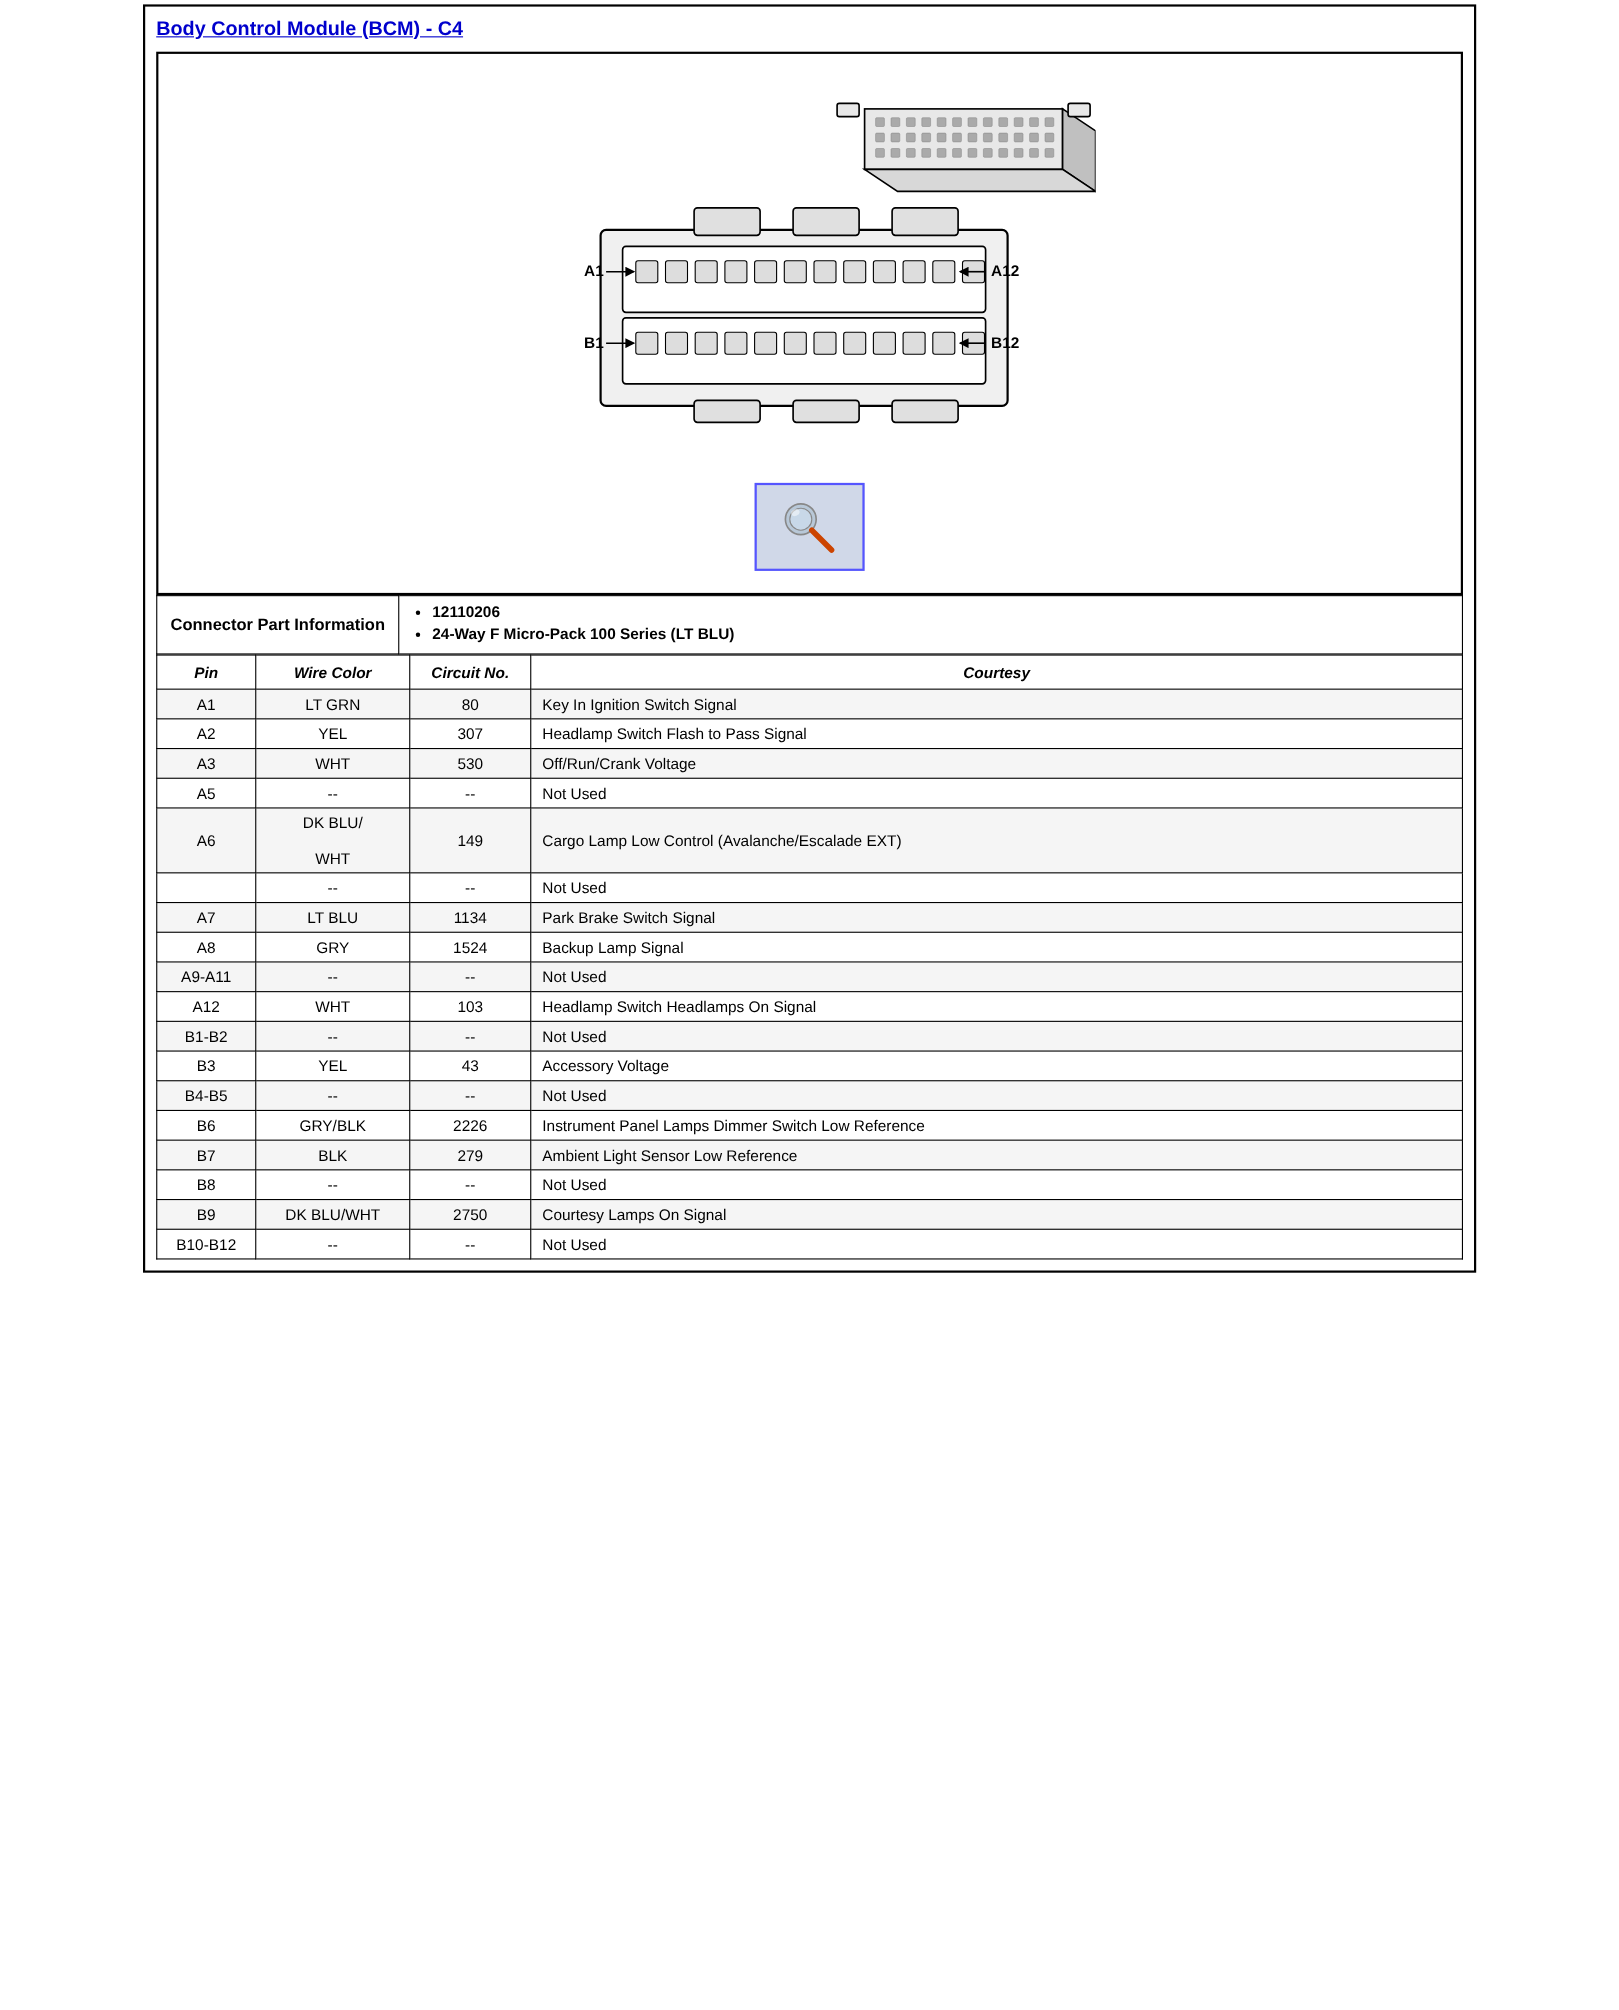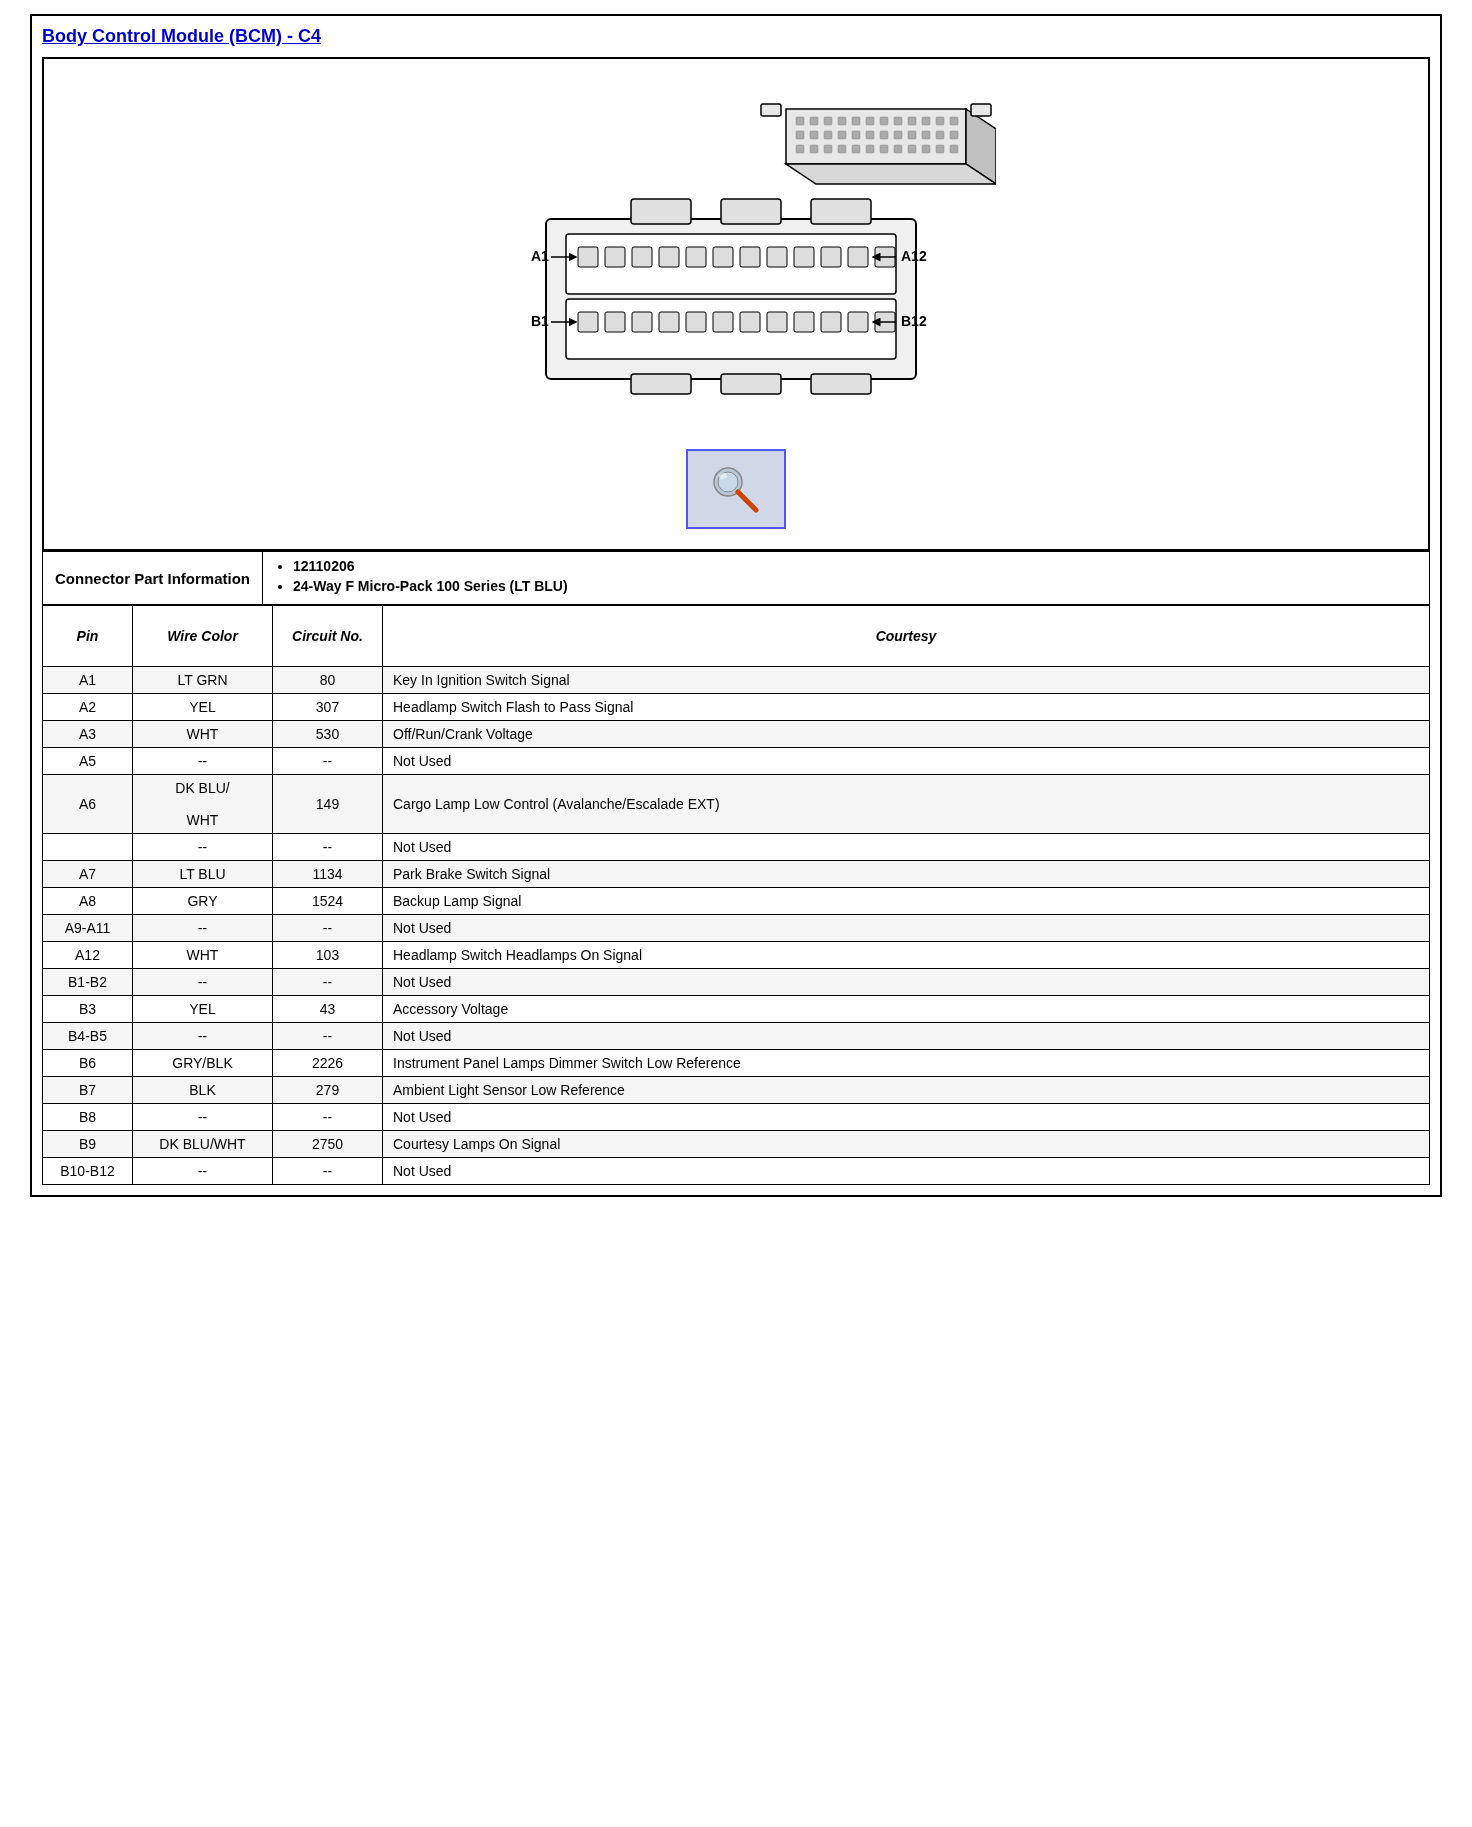--- a/index.html
+++ b/index.html
@@ -4,22 +4,22 @@
   <style>
     * { box-sizing: border-box; margin: 0; padding: 0; }
     body {
       font-family: Arial, sans-serif;
       font-size: 14px;
       background: #fff;
       width: 1472px;
       min-height: 1827px;
     }
     .page-container {
-      width: 1412px;
-      margin: 14px auto;
+      width: 1212px;
+      margin: 4px auto;
       border: 2px solid #000;
       padding: 10px;
     }
     .page-title {
       font-size: 18px;
       font-weight: bold;
       color: #0000cc;
       text-decoration: underline;
       margin-bottom: 10px;
     }
@@ -79,21 +79,21 @@
       margin-bottom: 4px;
     }
 
     
     .pin-table {
       width: 100%;
       border-collapse: collapse;
     }
     .pin-table th {
       border: 1px solid #000;
-      padding: 22px 10px;
+      padding: 7px 10px;
       font-weight: bold;
       font-style: italic;
       text-align: center;
       background: #fff;
     }
     .pin-table td {
       border: 1px solid #000;
       padding: 5px 10px;
       text-align: center;
       vertical-align: middle;

